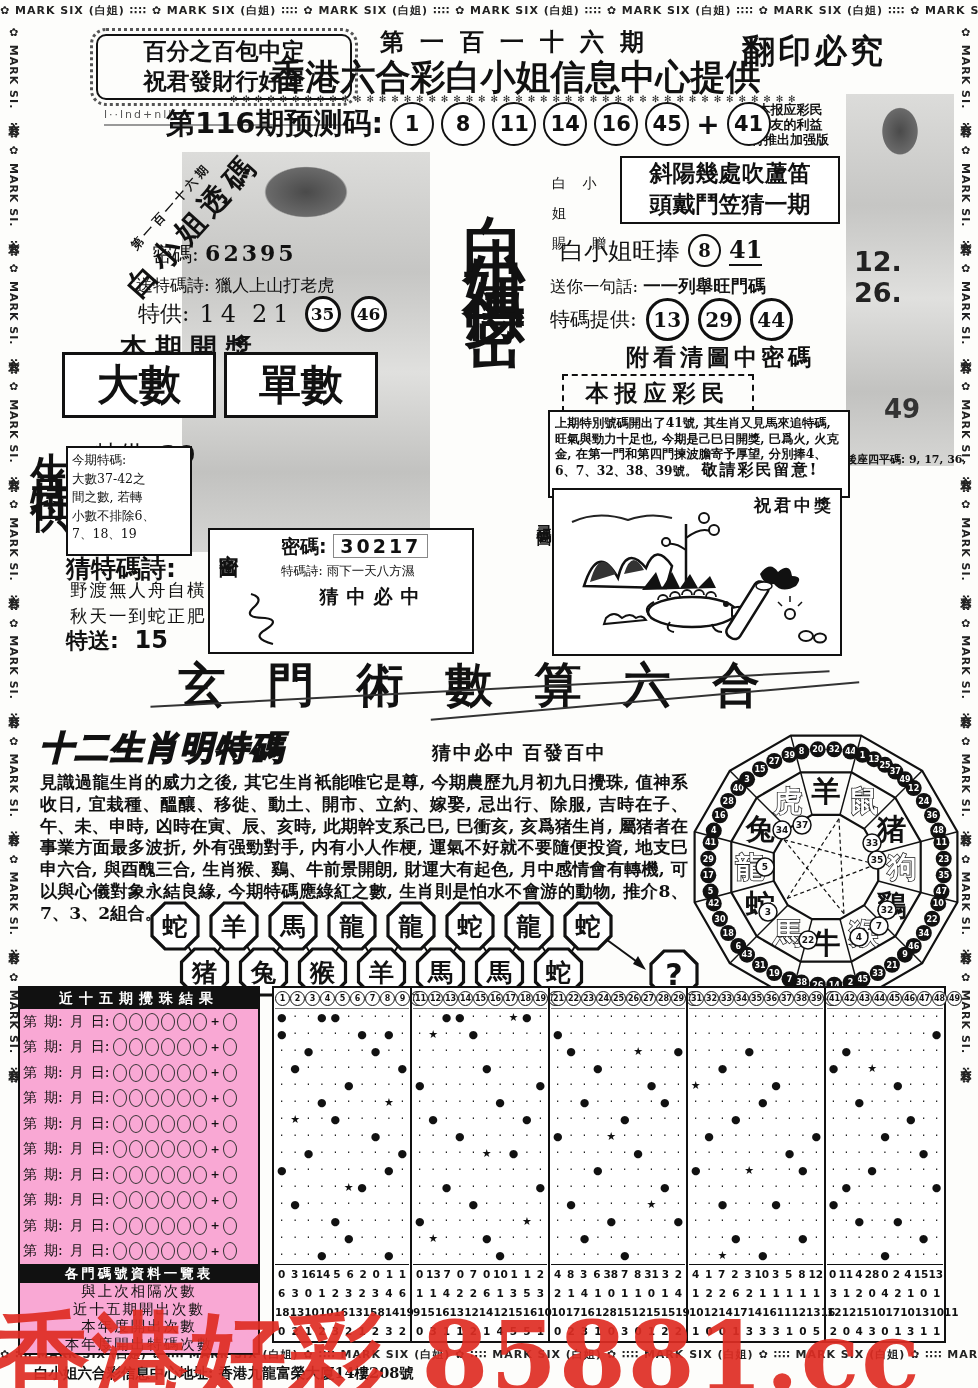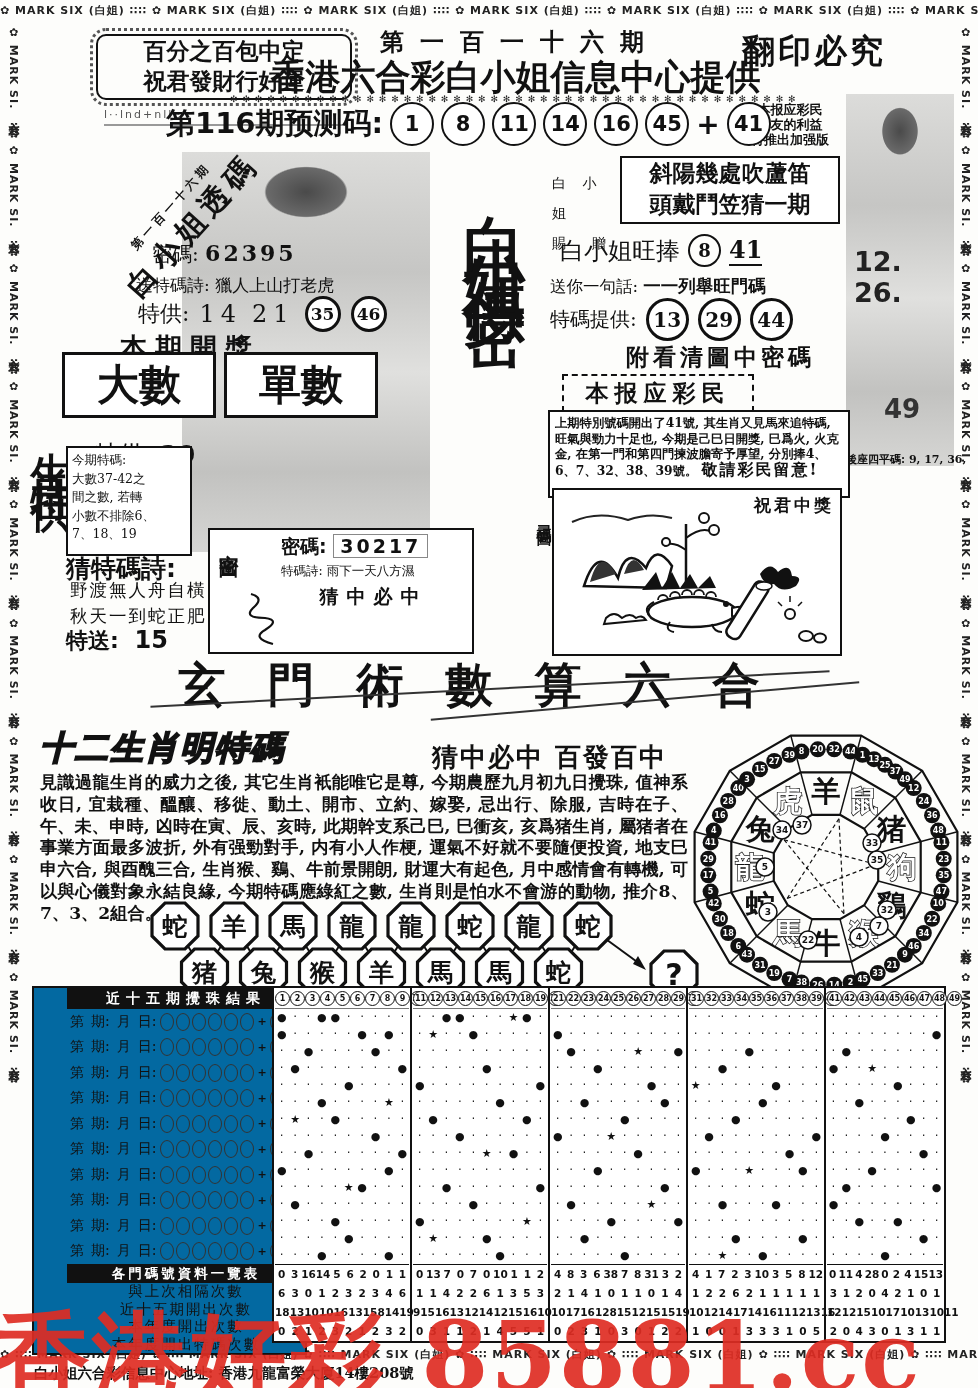--- a/index.html
+++ b/index.html
@@ -84,25 +84,25 @@
   .analysis{left:548px;top:410px;width:288px;height:78px;border:2px solid #111;padding:3px 5px;
             font-size:12.3px;line-height:15.5px;font-weight:600;background:#fff;}
   .analysis .em{font-size:16px;font-weight:bold;letter-spacing:2px;}
   .cartoon{left:552px;top:488px;width:286px;height:164px;border:2.5px solid #111;background:#fff;}
   .wish{position:absolute;right:6px;top:4px;font-size:17px;font-weight:bold;letter-spacing:3px;}
   
   .banner{left:100px;top:654px;width:780px;text-align:center;font-size:47px;font-weight:900;letter-spacing:42px;white-space:nowrap;}
   .bline{height:2px;background:#333;z-index:1;}
   .outl{color:#fff;-webkit-text-stroke:1.8px #111;text-shadow:0 0 1px #111;}
   .sectitle{left:40px;top:726px;font-size:33px;font-weight:900;font-style:italic;letter-spacing:2px;}
-  .slogan{left:432px;top:740px;font-size:26px;font-weight:900;letter-spacing:2px;}
+  .slogan{left:432px;top:740px;font-size:19px;font-weight:900;letter-spacing:2px;font-family:Liberation Serif, serif;}
   .para{left:40px;top:772px;width:648px;font-size:17.2px;line-height:21.8px;font-weight:600;text-align:justify;}
   .trendlab{left:36px;top:914px;font-size:20px;font-weight:900;font-style:italic;line-height:30px;}
   
-  .res{left:32px;top:986px;width:238px;border:2px solid #111;background:#0369a1;padding-left:33px;}
+  .res{left:18px;top:986px;width:238px;border:2px solid #111;background:#f9a8d4;}
   .rhdr{background:#111;color:#fff;font-size:14px;font-weight:bold;text-align:center;letter-spacing:6px;height:21px;line-height:21px;}
   .rrow{display:flex;align-items:center;height:25.5px;padding:0 3px;}
   .rlabs{font-size:14px;display:flex;gap:7px;margin-right:4px;white-space:nowrap;}
   .rcircs{display:flex;align-items:center;gap:2px;}
   .oval{display:inline-block;width:12px;height:16px;border:1.5px solid #333;border-radius:50%;}
   .rplus{font-size:11px;font-weight:bold;margin:0 1px;}
   .shdr{background:#111;color:#fff;font-size:13.5px;font-weight:bold;text-align:center;letter-spacing:3px;height:19px;line-height:19px;}
   .srow{font-size:14.5px;text-align:center;letter-spacing:2px;height:17.5px;line-height:17.5px;}
   
   .matrix{left:272px;top:986px;display:flex;border:2px solid #111;background:#fff;}

